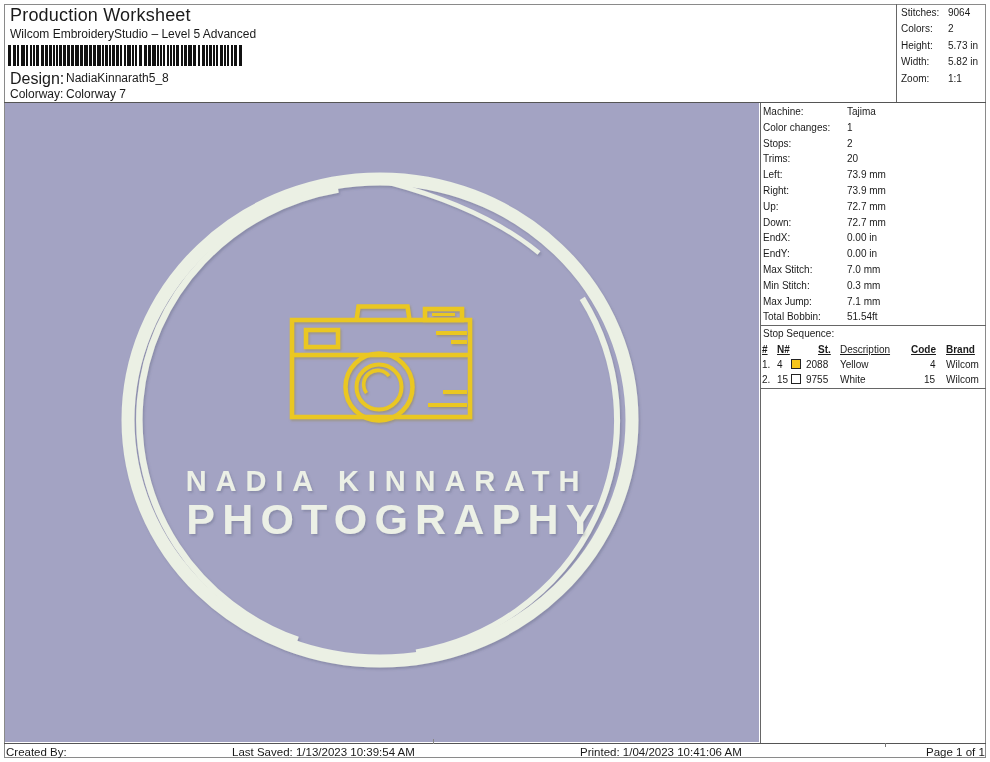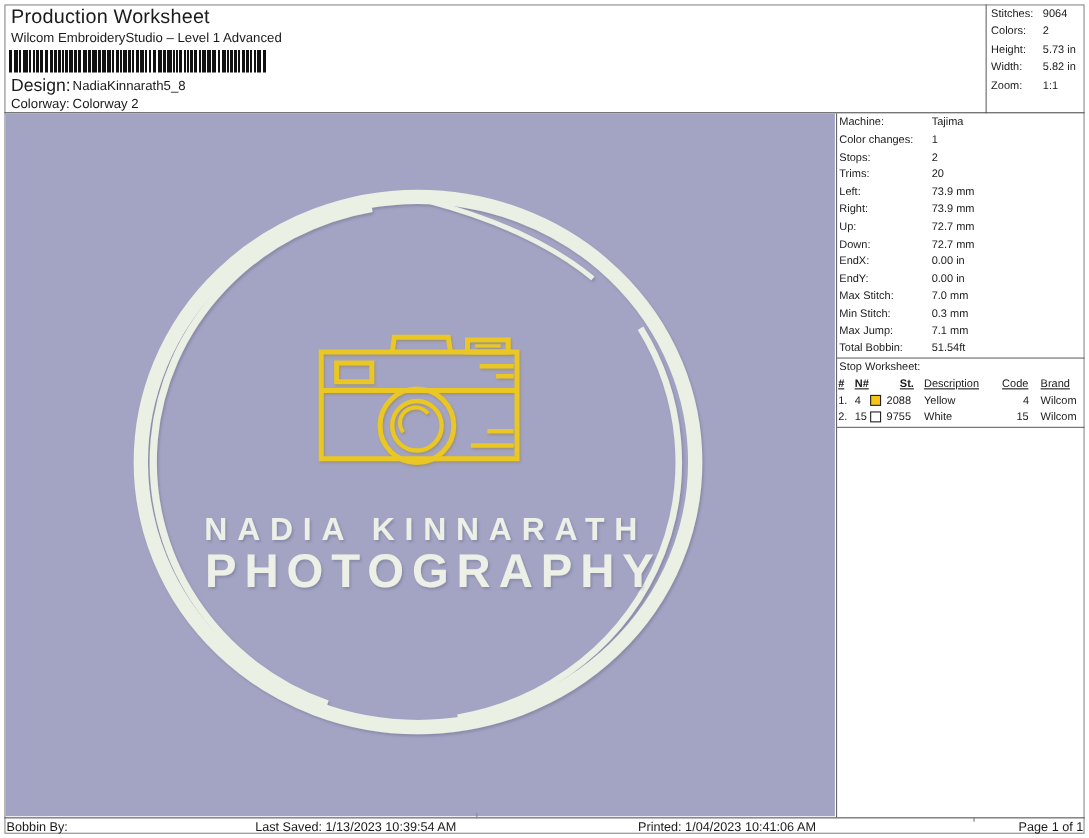--- a/index.html
+++ b/index.html
@@ -5,21 +5,21 @@
 font-family:"Liberation Sans",sans-serif;color:#1a1a1a;}
 *{box-sizing:border-box}
 .abs{position:absolute}
 .lbl{font-size:10px;line-height:15.8px;white-space:pre}
 </style></head>
 <body>
 
 <div class="abs" style="left:4px;top:4px;width:982px;height:754px;border:1px solid #8a8a8a"></div>
 
 <div class="abs" style="left:10px;top:5px;font-size:18px;font-weight:normal;letter-spacing:0.2px">Production Worksheet</div>
-<div class="abs" style="left:10px;top:27px;font-size:12px">Wilcom EmbroideryStudio – Level 1 Advanced</div>
+<div class="abs" style="left:10px;top:27px;font-size:12px">Wilcom EmbroideryStudio – Level 5 Advanced</div>
 <svg class="abs" style="left:8px;top:45px" width="234" height="21" viewBox="0 0 234 21" fill="#111" shape-rendering="crispEdges">
     <rect x="0" y="0" width="3" height="21"></rect>
     <rect x="5" y="0" width="3" height="21"></rect>
     <rect x="9" y="0" width="2" height="21"></rect>
     <rect x="13" y="0" width="4" height="21"></rect>
     <rect x="18" y="0" width="2" height="21"></rect>
     <rect x="22" y="0" width="2" height="21"></rect>
     <rect x="25" y="0" width="2" height="21"></rect>
     <rect x="28" y="0" width="3" height="21"></rect>
     <rect x="33" y="0" width="3" height="21"></rect>
@@ -71,21 +71,21 @@
     <rect x="212" y="0" width="3" height="21"></rect>
     <rect x="216" y="0" width="2" height="21"></rect>
     <rect x="219" y="0" width="2" height="21"></rect>
     <rect x="223" y="0" width="2" height="21"></rect>
     <rect x="226" y="0" width="3" height="21"></rect>
     <rect x="231" y="0" width="3" height="21"></rect>
   </svg>
 <div class="abs lbl" style="left:10px;top:71px;font-size:16px">Design:</div>
 <div class="abs lbl" style="left:66px;top:71px;font-size:12px">NadiaKinnarath5_8</div>
 <div class="abs lbl" style="left:10px;top:87px;font-size:12px">Colorway:</div>
-<div class="abs lbl" style="left:66px;top:87px;font-size:12px">Colorway 2</div>
+<div class="abs lbl" style="left:66px;top:87px;font-size:12px">Colorway 7</div>
 
 <div class="abs" style="left:896px;top:4px;width:1px;height:99px;background:#666"></div>
 <div class="abs" style="left:4px;top:102px;width:982px;height:1px;background:#555"></div>
 
 <div class="abs lbl" style="left:901px;top:5px;line-height:16.4px">Stitches:<br>Colors:<br>Height:<br>Width:<br>Zoom:</div>
 <div class="abs lbl" style="left:948px;top:5px;line-height:16.4px">9064<br>2<br>5.73 in<br>5.82 in<br>1:1</div>
 
 <div class="abs" style="left:5px;top:103px;width:754px;height:639px;background:#a3a3c3"></div>
 <svg class="abs" style="left:5px;top:103px" width="754" height="639" viewBox="0 0 754 639" fill="none">
   <defs>
@@ -125,28 +125,28 @@
   <text x="382" y="388" text-anchor="middle" font-family="Liberation Sans, sans-serif" font-size="29" font-weight="bold" letter-spacing="8.9" fill="#ecf0e6" filter="url(#emb)">NADIA KINNARATH</text>
   <text x="389" y="431" text-anchor="middle" font-family="Liberation Sans, sans-serif" font-size="43" font-weight="bold" letter-spacing="7.2" fill="#ecf0e6" filter="url(#emb)">PHOTOGRAPHY</text>
 </svg>
 
 <div class="abs" style="left:760px;top:103px;width:1px;height:640px;background:#666"></div>
 
 <div class="abs lbl" style="left:763px;top:104px">Machine:<br>Color changes:<br>Stops:<br>Trims:<br>Left:<br>Right:<br>Up:<br>Down:<br>EndX:<br>EndY:<br>Max Stitch:<br>Min Stitch:<br>Max Jump:<br>Total Bobbin:</div>
 <div class="abs lbl" style="left:847px;top:104px">Tajima<br>1<br>2<br>20<br>73.9 mm<br>73.9 mm<br>72.7 mm<br>72.7 mm<br>0.00 in<br>0.00 in<br>7.0 mm<br>0.3 mm<br>7.1 mm<br>51.54ft</div>
 
 <div class="abs" style="left:760px;top:325px;width:226px;height:1px;background:#666"></div>
-<div class="abs lbl" style="left:763px;top:326px">Stop Worksheet:</div>
+<div class="abs lbl" style="left:763px;top:326px">Stop Sequence:</div>
 
 <div class="abs lbl" style="left:762px;top:342px;font-weight:bold"><u>#</u></div>
 <div class="abs lbl" style="left:777px;top:342px;font-weight:bold"><u>N#</u></div>
 <div class="abs lbl" style="left:818px;top:342px;font-weight:bold"><u>St.</u></div>
 <div class="abs lbl" style="left:840px;top:342px;font-weight:normal"><u>Description</u></div>
-<div class="abs lbl" style="left:911px;top:342px;font-weight:normal"><u>Code</u></div>
-<div class="abs lbl" style="left:946px;top:342px;font-weight:normal"><u>Brand</u></div>
+<div class="abs lbl" style="left:911px;top:342px;font-weight:bold"><u>Code</u></div>
+<div class="abs lbl" style="left:946px;top:342px;font-weight:bold"><u>Brand</u></div>
 
 <div class="abs lbl" style="left:762px;top:357px">1.</div>
 <div class="abs lbl" style="left:777px;top:357px">4</div>
 <div class="abs" style="left:791px;top:359px;width:10px;height:10px;background:#f6c51a;border:1px solid #222"></div>
 <div class="abs lbl" style="left:806px;top:357px">2088</div>
 <div class="abs lbl" style="left:840px;top:357px">Yellow</div>
 <div class="abs lbl" style="left:930px;top:357px">4</div>
 <div class="abs lbl" style="left:946px;top:357px">Wilcom</div>
 
 <div class="abs lbl" style="left:762px;top:372px">2.</div>
@@ -155,16 +155,16 @@
 <div class="abs lbl" style="left:806px;top:372px">9755</div>
 <div class="abs lbl" style="left:840px;top:372px">White</div>
 <div class="abs lbl" style="left:924px;top:372px">15</div>
 <div class="abs lbl" style="left:946px;top:372px">Wilcom</div>
 
 <div class="abs" style="left:760px;top:388px;width:226px;height:1px;background:#666"></div>
 
 <div class="abs" style="left:4px;top:743px;width:982px;height:1px;background:#555"></div>
 <div class="abs" style="left:433px;top:739px;width:1px;height:5px;background:#888"></div>
 <div class="abs" style="left:885px;top:743px;width:1px;height:4px;background:#777"></div>
-<div class="abs lbl" style="left:6px;top:745px;font-size:11.5px">Bobbin By:</div>
+<div class="abs lbl" style="left:6px;top:745px;font-size:11.5px">Created By:</div>
 <div class="abs lbl" style="left:232px;top:745px;font-size:11.5px">Last Saved: 1/13/2023 10:39:54 AM</div>
 <div class="abs lbl" style="left:580px;top:745px;font-size:11.5px">Printed: 1/04/2023 10:41:06 AM</div>
 <div class="abs lbl" style="left:926px;top:745px;font-size:11.5px">Page 1 of 1</div>
 
 </body></html>

